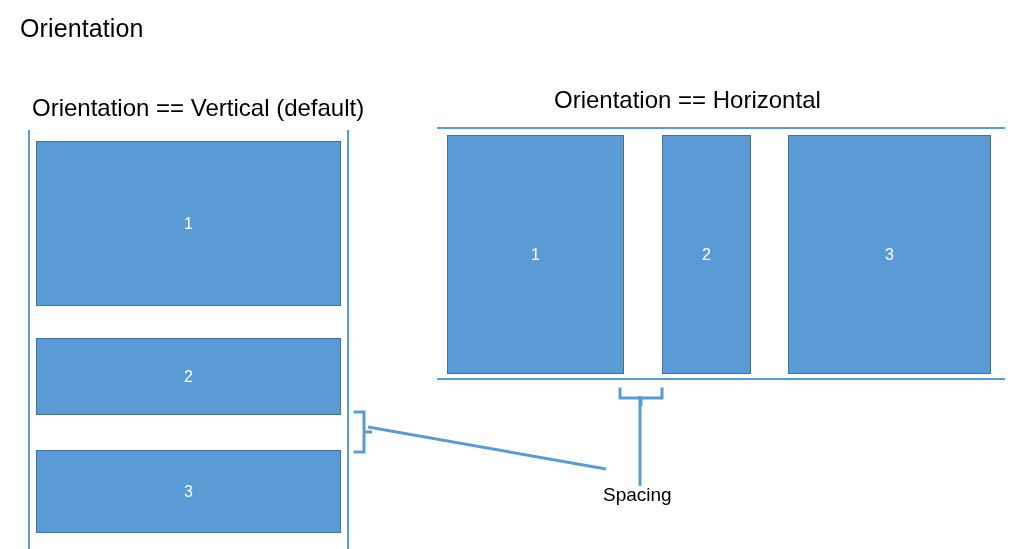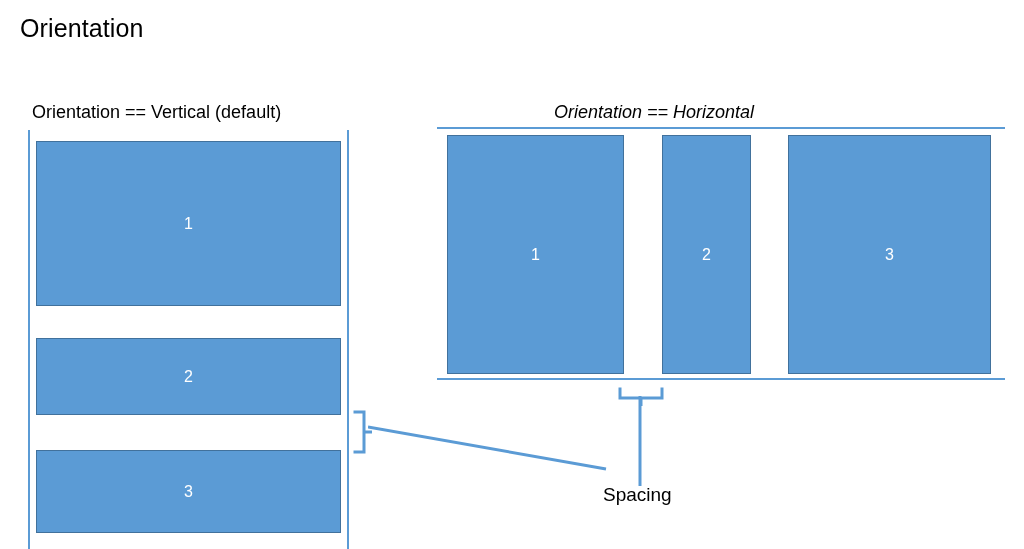--- a/index.html
+++ b/index.html
@@ -24,28 +24,27 @@
     font-size: 25px;
     font-weight: 400;
     letter-spacing: 0.1px;
     color: #000000;
     white-space: nowrap;
   }
 
   
   .section-caption {
     position: absolute;
-    font-size: 18px;
+    font-size: 24px;
     font-weight: 400;
     color: #000000;
     white-space: nowrap;
-    margin-top: 8px;
   }
   #vertical-caption { left: 32px;  top: 94px; }
-  #horizontal-caption { left: 554px; top: 94px; font-style: italic; }
+  #horizontal-caption { left: 554px; top: 86px; }
 
   
   .stack-box {
     position: absolute;
     background: #5B9BD5;
     border: 1px solid #41719C;
     box-sizing: border-box;
     color: #ffffff;
     font-size: 16px;
     display: flex;

